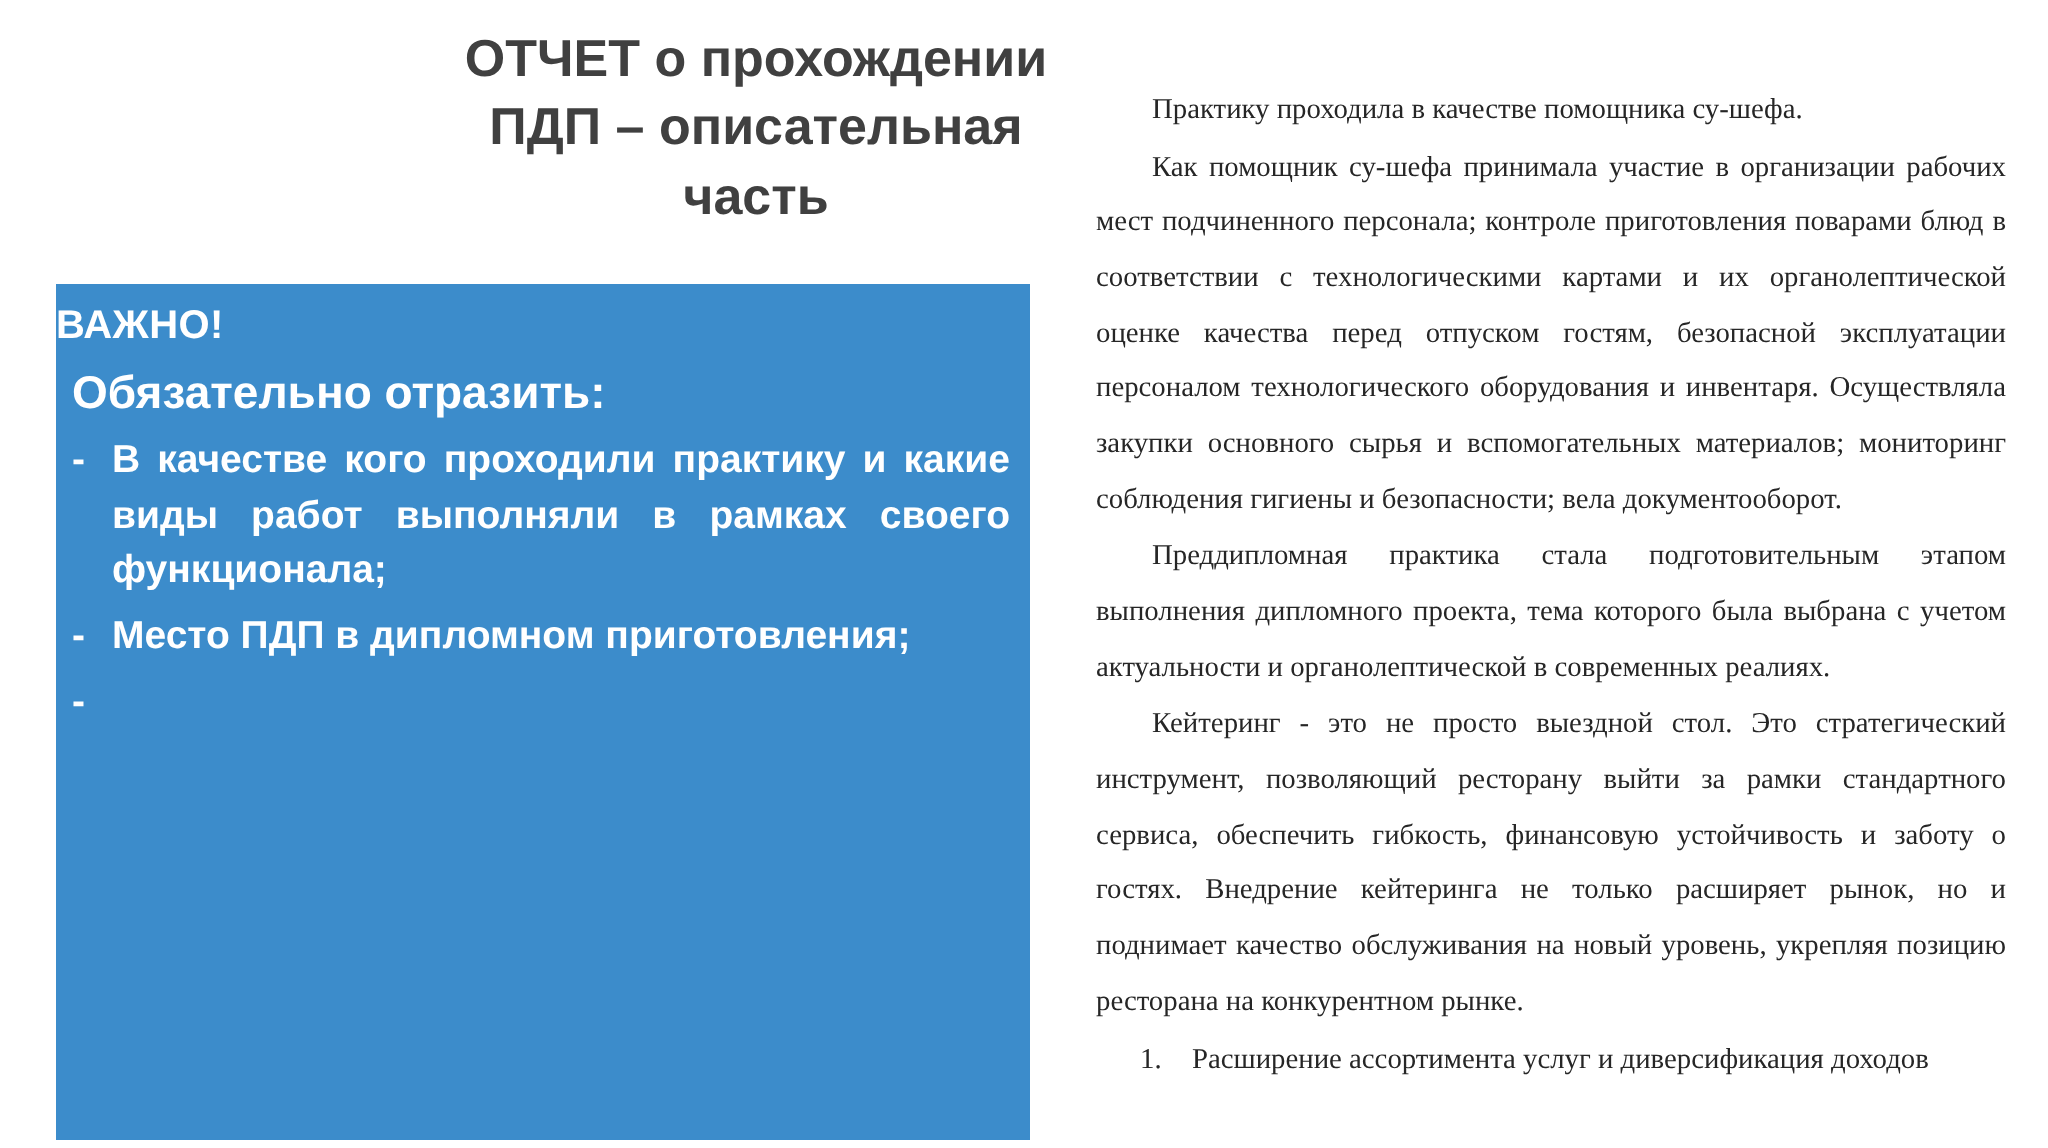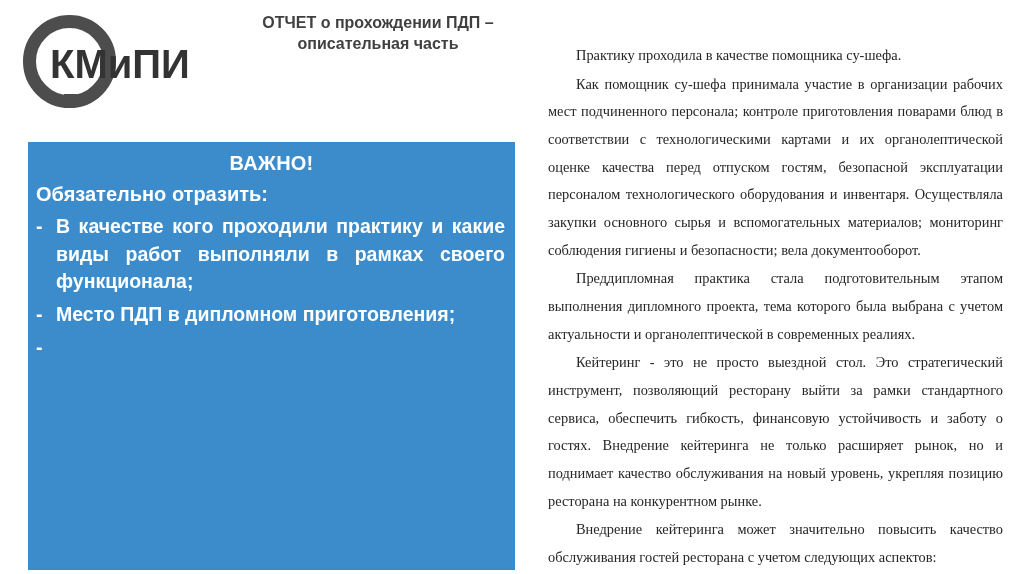--- a/index.html
+++ b/index.html
@@ -30,46 +30,45 @@
   }
   .logo svg { display: block; }
 
   
   .title {
     position: absolute;
     left: 228px;
     top: 12px;
     width: 300px;
     text-align: center;
-    font-size: 16px;
+    font-size: 26px;
     font-weight: bold;
     line-height: 1.32;
     color: #404040;
     font-family: "Liberation Sans", sans-serif;
   }
 
   
   .bluebox {
     position: absolute;
     left: 28px;
     top: 142px;
     width: 487px;
     height: 428px;
     background: #3c8ccb;
     color: #ffffff;
   }
   .bluebox-head {
-    text-align: center;
     font-size: 20px;
     font-weight: bold;
     padding-top: 10px;
     letter-spacing: .2px;
   }
   .bluebox-sub {
-    font-size: 20px;
+    font-size: 23px;
     font-weight: bold;
     padding: 8px 0 2px 8px;
   }
   .bullets {
     margin: 0;
     padding: 0;
     list-style: none;
   }
   .bullets li {
     display: flex;
@@ -126,39 +125,20 @@
   }
   .numlist li .ntext {
     flex: 1 1 auto;
   }
 </style>
 </head>
 <body>
 
 <div class="slide">
 
-  <div class="logo">
-    <svg width="220" height="95" viewBox="0 0 220 95" xmlns="http://www.w3.org/2000/svg">
-      <g fill="#4d4d4d">
-
-        <rect x="42" y="2" width="13" height="12"></rect>
-        <rect x="42" y="80" width="13" height="12"></rect>
-        <rect x="2" y="41" width="12" height="13"></rect>
-        <rect x="81" y="41" width="12" height="13"></rect>
-        <rect x="14" y="13" width="12" height="12" transform="rotate(-45 20 19)"></rect>
-        <rect x="69" y="13" width="12" height="12" transform="rotate(45 75 19)"></rect>
-        <rect x="14" y="70" width="12" height="12" transform="rotate(45 20 76)"></rect>
-        <rect x="69" y="70" width="12" height="12" transform="rotate(-45 75 76)"></rect>
-
-        <circle cx="47.5" cy="47.5" r="40" fill="none" stroke="#4d4d4d" stroke-width="13"></circle>
-        <circle cx="47.5" cy="47.5" r="27" fill="#ffffff"></circle>
-      </g>
-      <text x="28" y="64" font-family="'Liberation Sans', sans-serif" font-size="40" font-weight="bold" fill="#333333">КМиПИ</text>
-    </svg>
-  </div>
 
   <div class="title">ОТЧЕТ о прохождении ПДП – описательная часть</div>
 
   <div class="bluebox">
     <div class="bluebox-head">ВАЖНО!</div>
     <div class="bluebox-sub">Обязательно отразить:</div>
     <ul class="bullets">
       <li>
         <span class="dash">-</span>
         <span class="btext">В качестве кого проходили практику и какие виды работ выполняли в рамках своего функционала;</span>
@@ -171,21 +151,20 @@
         <span class="dash">-</span>
       </li>
     </ul>
   </div>
 
   <div class="rightcol">
     <p>Практику проходила в качестве помощника су-шефа.</p>
     <p>Как помощник су-шефа принимала участие в организации рабочих мест подчиненного персонала; контроле приготовления поварами блюд в соответствии с технологическими картами и их органолептической оценке качества перед отпуском гостям, безопасной эксплуатации персоналом технологического оборудования и инвентаря. Осуществляла закупки основного сырья и вспомогательных материалов; мониторинг соблюдения гигиены и безопасности; вела документооборот.</p>
     <p>Преддипломная практика стала подготовительным этапом выполнения дипломного проекта, тема которого была выбрана с учетом актуальности и органолептической в современных реалиях.</p>
     <p>Кейтеринг - это не просто выездной стол. Это стратегический инструмент, позволяющий ресторану выйти за рамки стандартного сервиса, обеспечить гибкость, финансовую устойчивость и заботу о гостях. Внедрение кейтеринга не только расширяет рынок, но и поднимает качество обслуживания на новый уровень, укрепляя позицию ресторана на конкурентном рынке.</p>
-    <p>Внедрение кейтеринга может значительно повысить качество обслуживания гостей ресторана с учетом следующих аспектов:</p>
     <ol class="numlist">
       <li>
         <span class="num">1.</span>
         <span class="ntext">Расширение ассортимента услуг и диверсификация доходов</span>
       </li>
 
     </ol>
   </div>
 
 </div>

